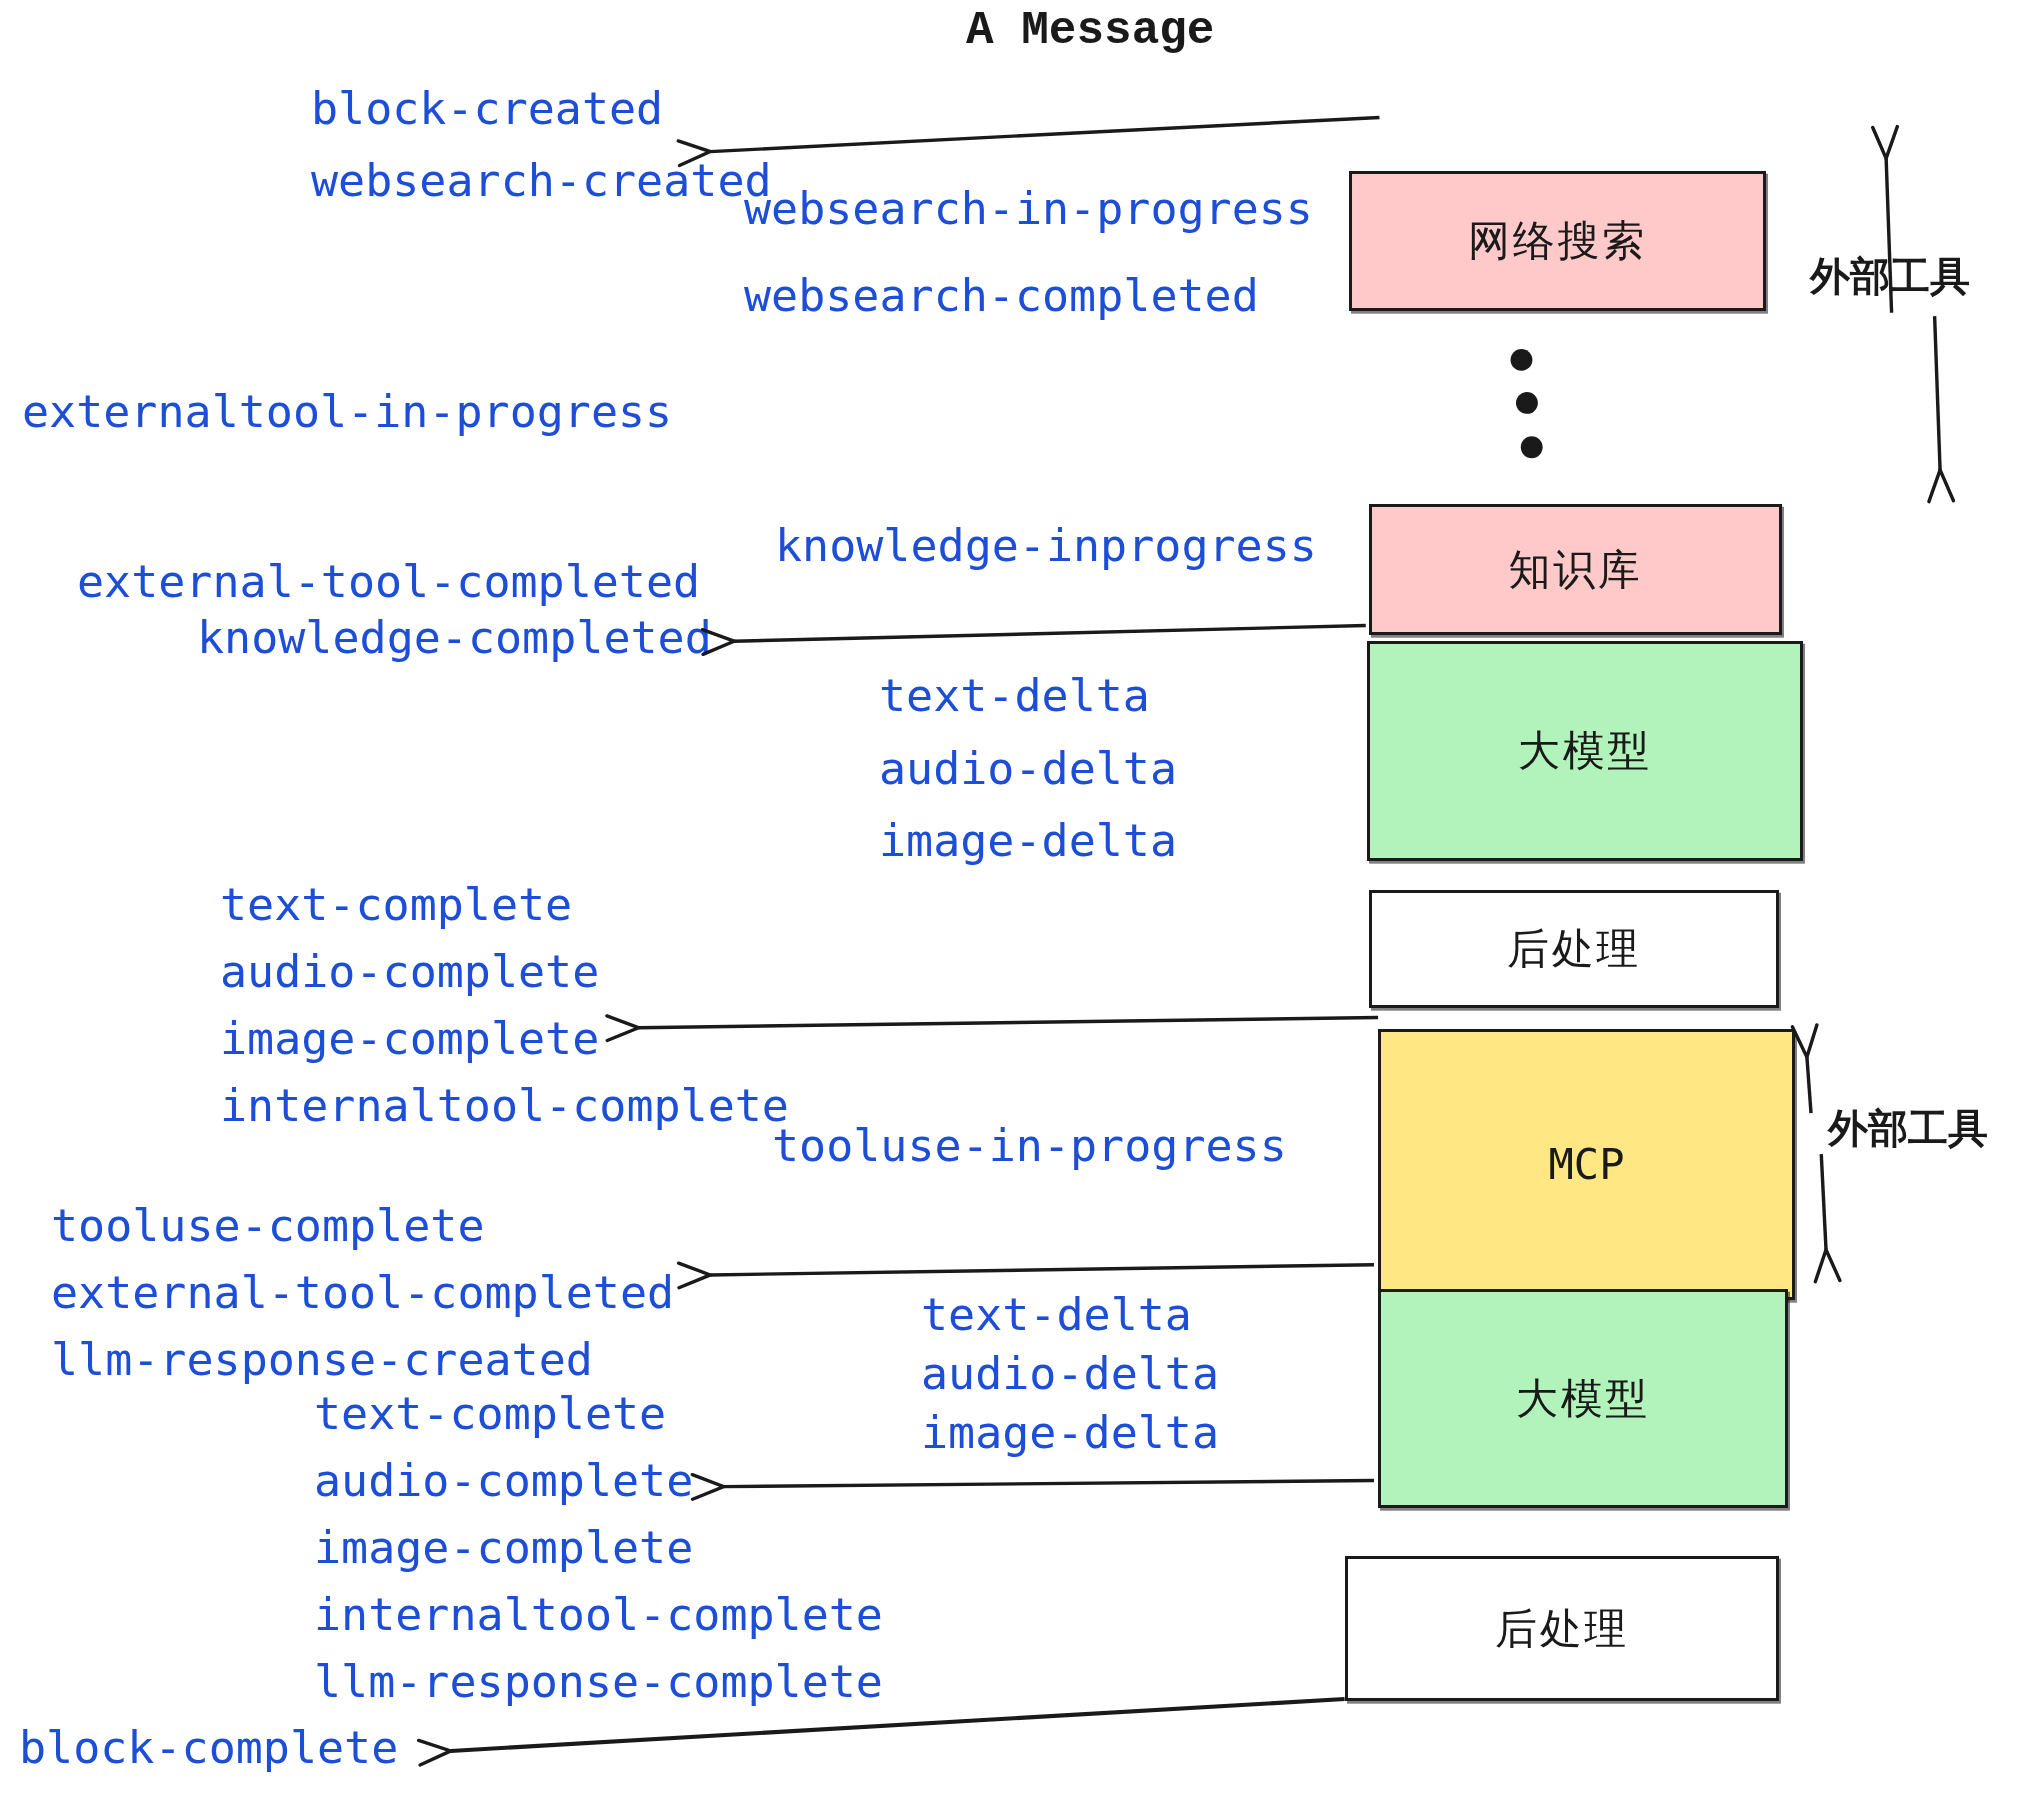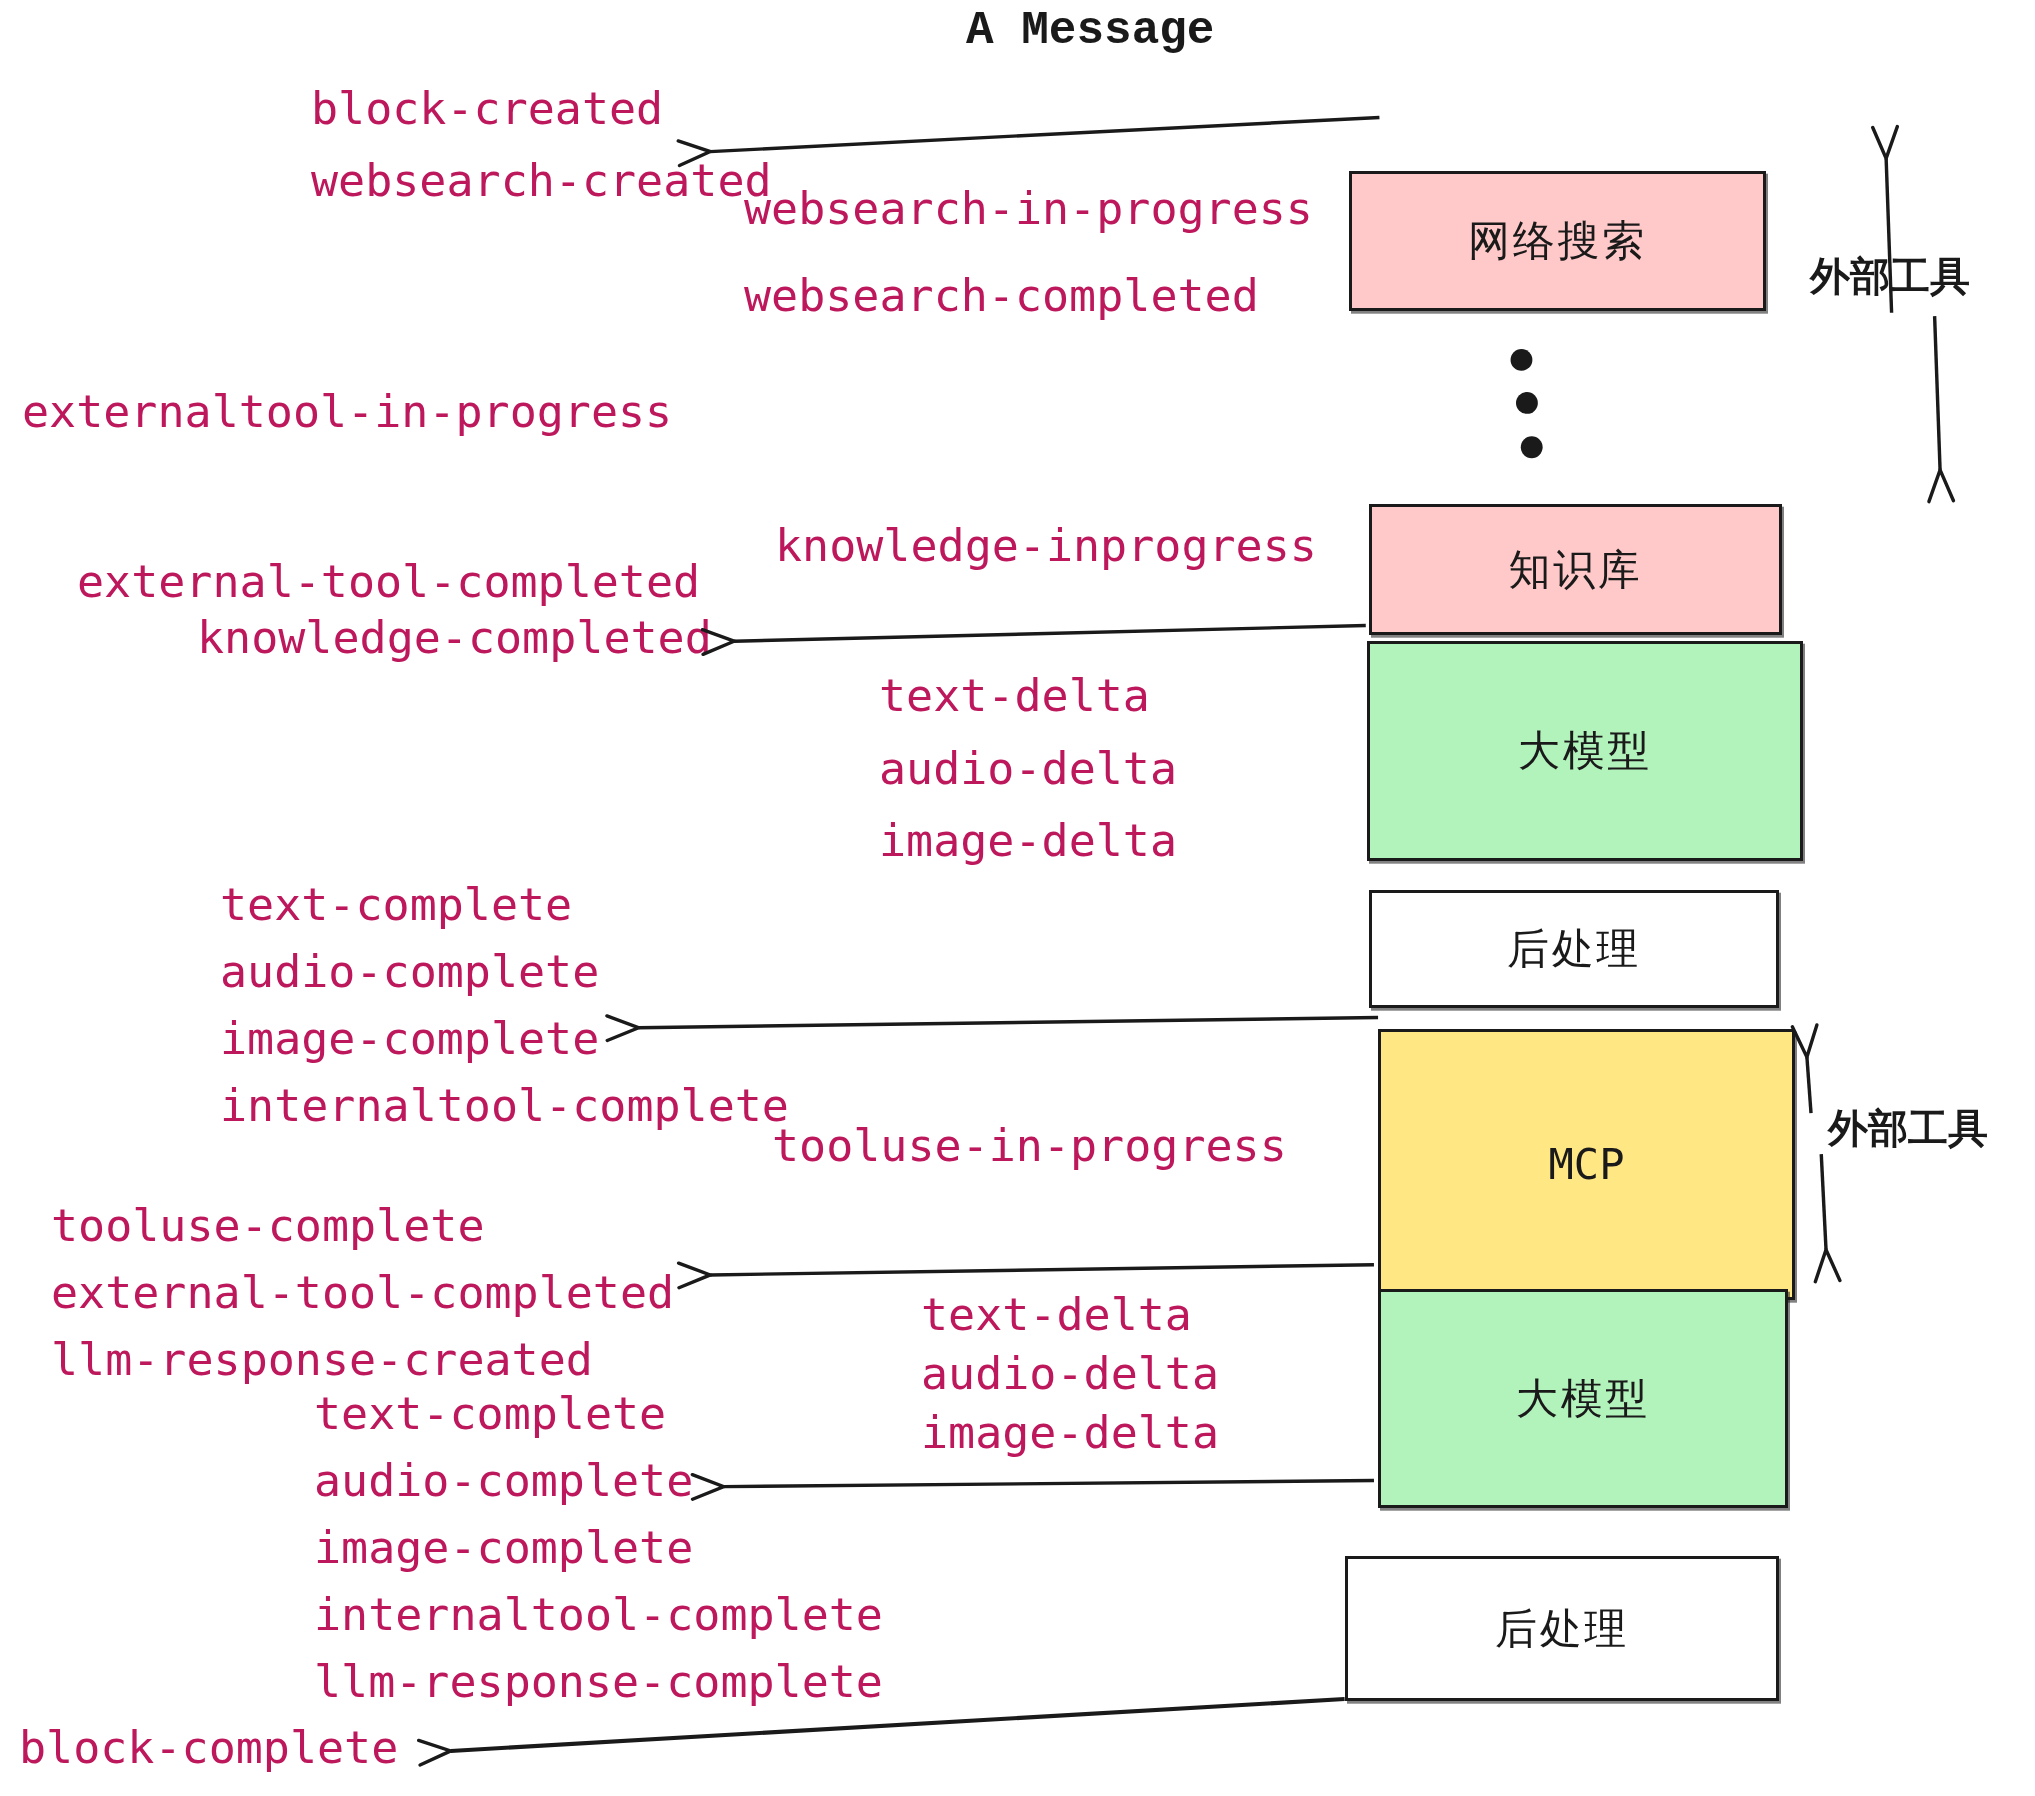--- a/index.html
+++ b/index.html
@@ -13,21 +13,21 @@
     height: 1796px;
     background: #ffffff;
     overflow: hidden;
     color: #1a1a1a;
   }
   .mono-line {
     position: absolute;
     font-family: "DejaVu Sans Mono", monospace;
     font-size: 45px;
     line-height: 45px;
-    color: #be185d;
+    color: #1d4ed8;
     white-space: pre;
   }
   .title-line {
     position: absolute;
     font-family: Liberation Mono, monospace;
     font-weight: bold;
     font-size: 46px;
     line-height: 46px;
     color: #1a1a1a;
     white-space: pre;

